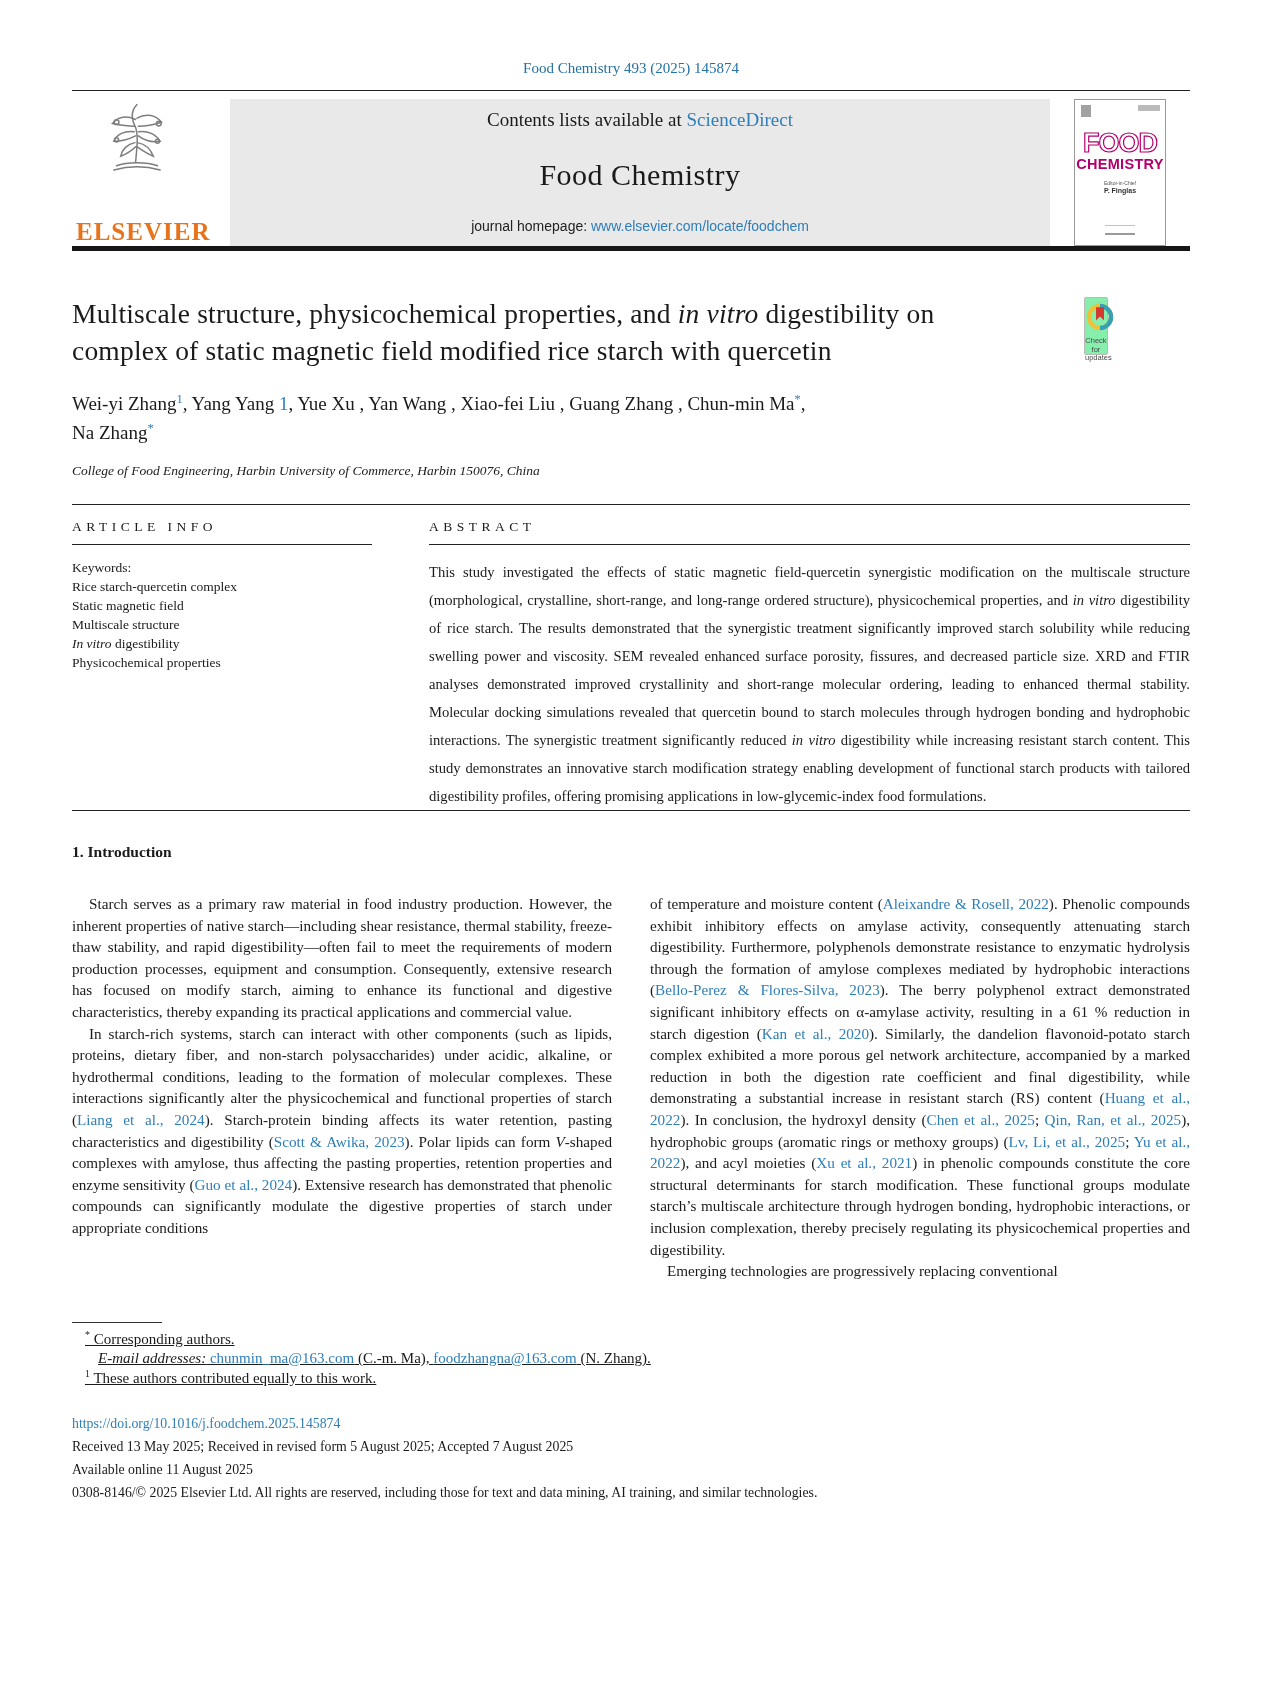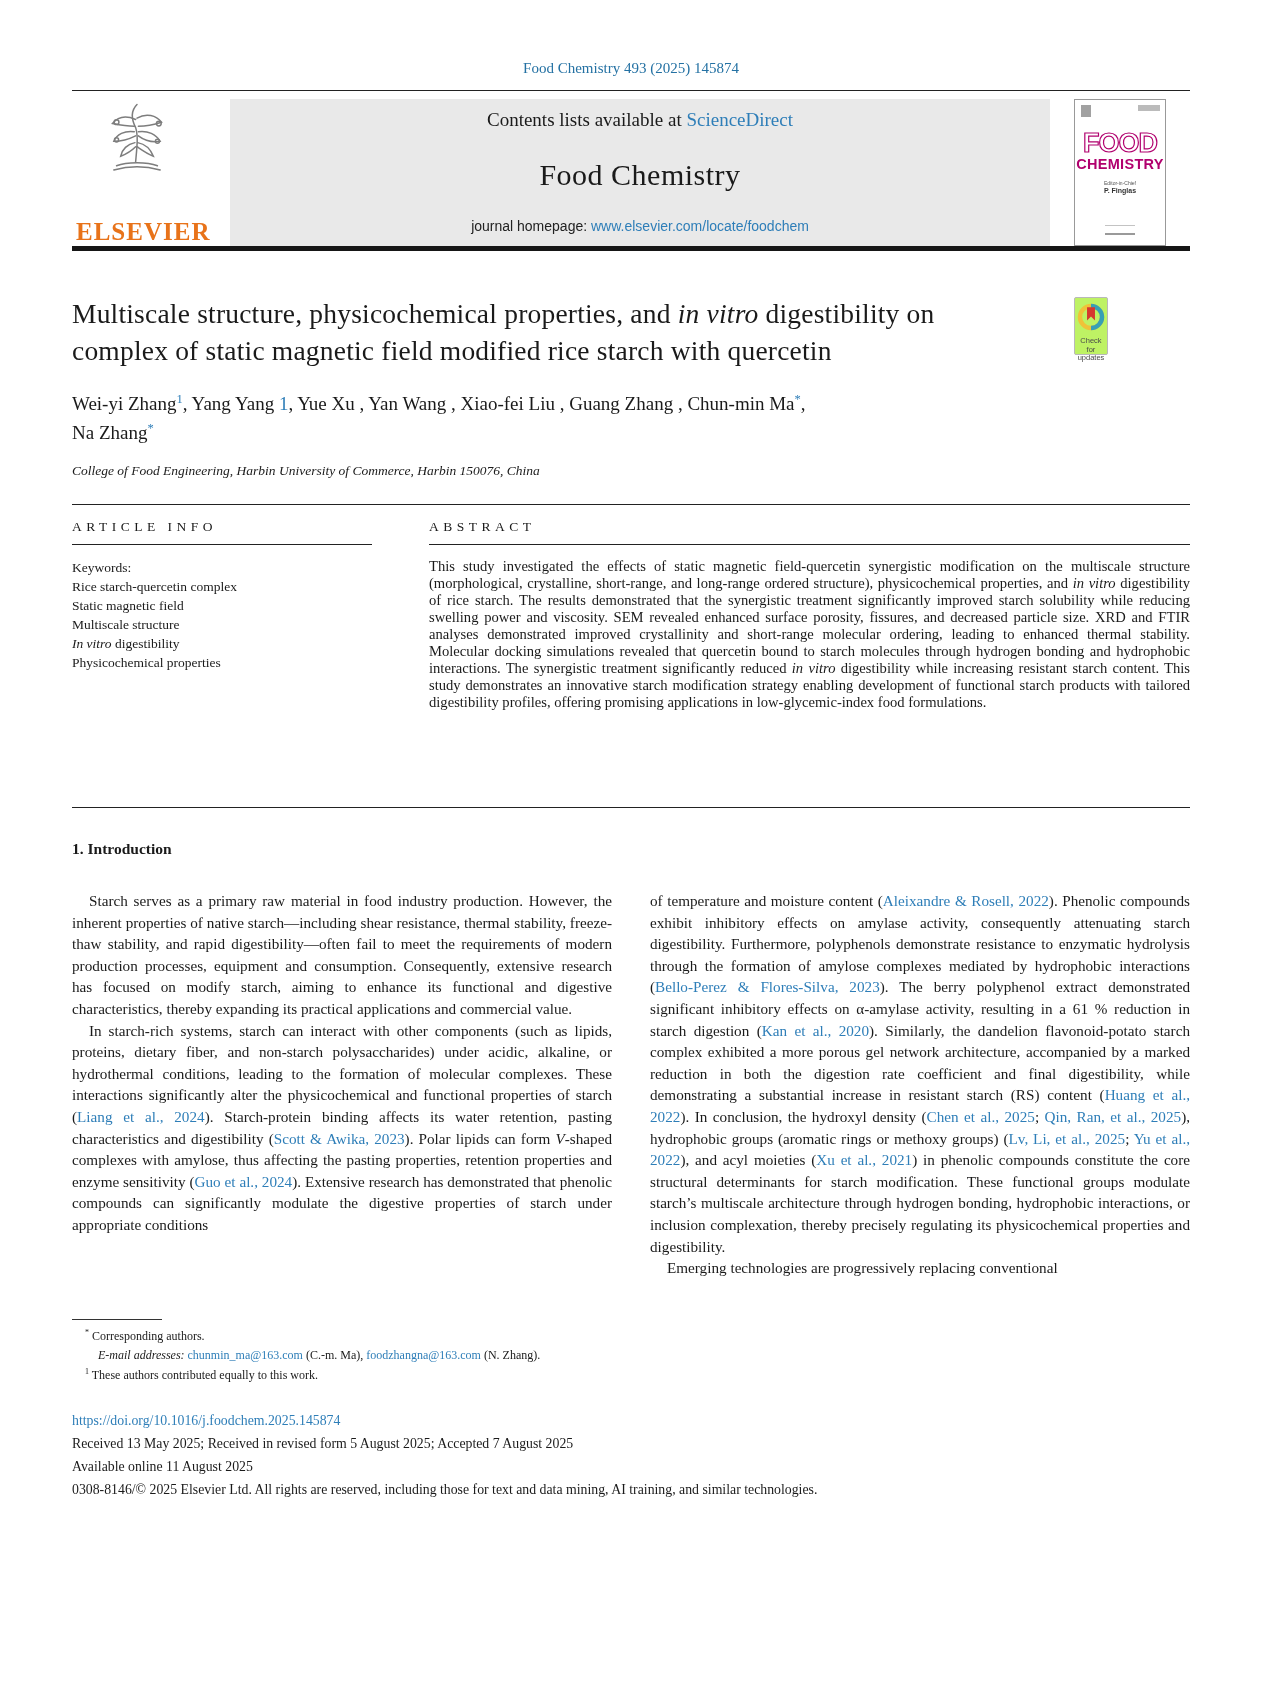--- a/index.html
+++ b/index.html
@@ -38,53 +38,53 @@
   .cover-editor-label{position:absolute;left:0;right:0;top:80px;text-align:center;font-size:5px;color:#555;}
   .cover-editor{position:absolute;left:0;right:0;top:87px;text-align:center;font-size:7px;font-weight:bold;color:#333;}
   .cover-bottombar{position:absolute;left:30px;right:30px;bottom:10px;height:7px;
                    border-top:1px solid #c3c3c3;border-bottom:2px solid #9a9a9a;}
 
   .black-bar{height:5px;background:var(--bar_black);margin-top:0;}
 
   
   .title-section{position:relative;margin-top:44px;}
   .article-title{font-size:27.5px;line-height:37px;width:945px;letter-spacing:.2px;}
-  .badge{position:absolute;right:82px;top:2px;width:34px;height:58px;border:1px solid #b9b9b9;
-         background:#bef264;border-radius:2px;text-align:center;box-sizing:border-box;cursor:pointer;}
+  .badge{position:absolute;right:82px;top:2px;width:24px;height:58px;border:1px solid #b9b9b9;
+         background:#86efac;border-radius:2px;text-align:center;box-sizing:border-box;cursor:pointer;}
   .badge-text{font-family:"Liberation Sans",sans-serif;font-size:7.5px;line-height:8.5px;color:#4a4a4a;margin-top:1px;}
   .authors{margin-top:20px;font-size:19px;line-height:29px;}
   sup{font-size:66%;line-height:0;}
   .i{font-style:italic;}
   .link{color:var(--link);}
   .affiliation{margin-top:16px;font-size:13.5px;font-style:italic;}
 
   
   .rule2{border:none;border-top:1px solid #222;margin:25px 0 0 0;}
   .info-block{display:flex;margin-top:14px;min-height:288px;}
   .info-col{width:300px;flex:0 0 300px;}
   .abs-col{margin-left:57px;flex:1;}
   .block-heading{font-size:13.5px;letter-spacing:4.5px;}
   .head-rule{border:none;border-top:1.2px solid #222;margin:9px 0 0 0;}
   .keywords{margin-top:13px;font-size:13.5px;line-height:19px;}
   .kw-label{}
-  .abstract-body{margin-top:13px;font-size:14.6px;line-height:17px;text-align:justify;}
+  .abstract-body{margin-top:13px;font-size:14.6px;line-height:28px;text-align:justify;}
 
   
   .rule3{border:none;border-top:1px solid #222;margin:0;}
   .section-heading{margin-top:32px;font-size:15.5px;font-weight:bold;}
   .cols{display:flex;margin-top:32px;}
   .col{width:540px;flex:0 0 540px;font-size:15.2px;line-height:21.6px;}
   .col-left{margin-right:38px;}
   .cols p{margin:0;text-align:justify;}
   .cols p.indent{text-indent:17px;}
 
   
   .footnotes{margin-top:40px;}
   .fn-rule{border:none;border-top:1px solid #333;width:90px;margin:0 0 7px 0;}
-  .fn{font-size:12px;line-height:19.5px;padding-left:26px;text-indent:-13px;}
+  .fn{font-size:15px;line-height:19.5px;padding-left:26px;text-indent:-13px;text-decoration:underline;}
   .fn-email{text-indent:0;}
   .footer{margin-top:24px;font-size:13.8px;line-height:23px;}
   .doi{color:var(--link);}
 </style>
 </head>
 <body>
 
 <div class="page">
   <div class="content">
 

